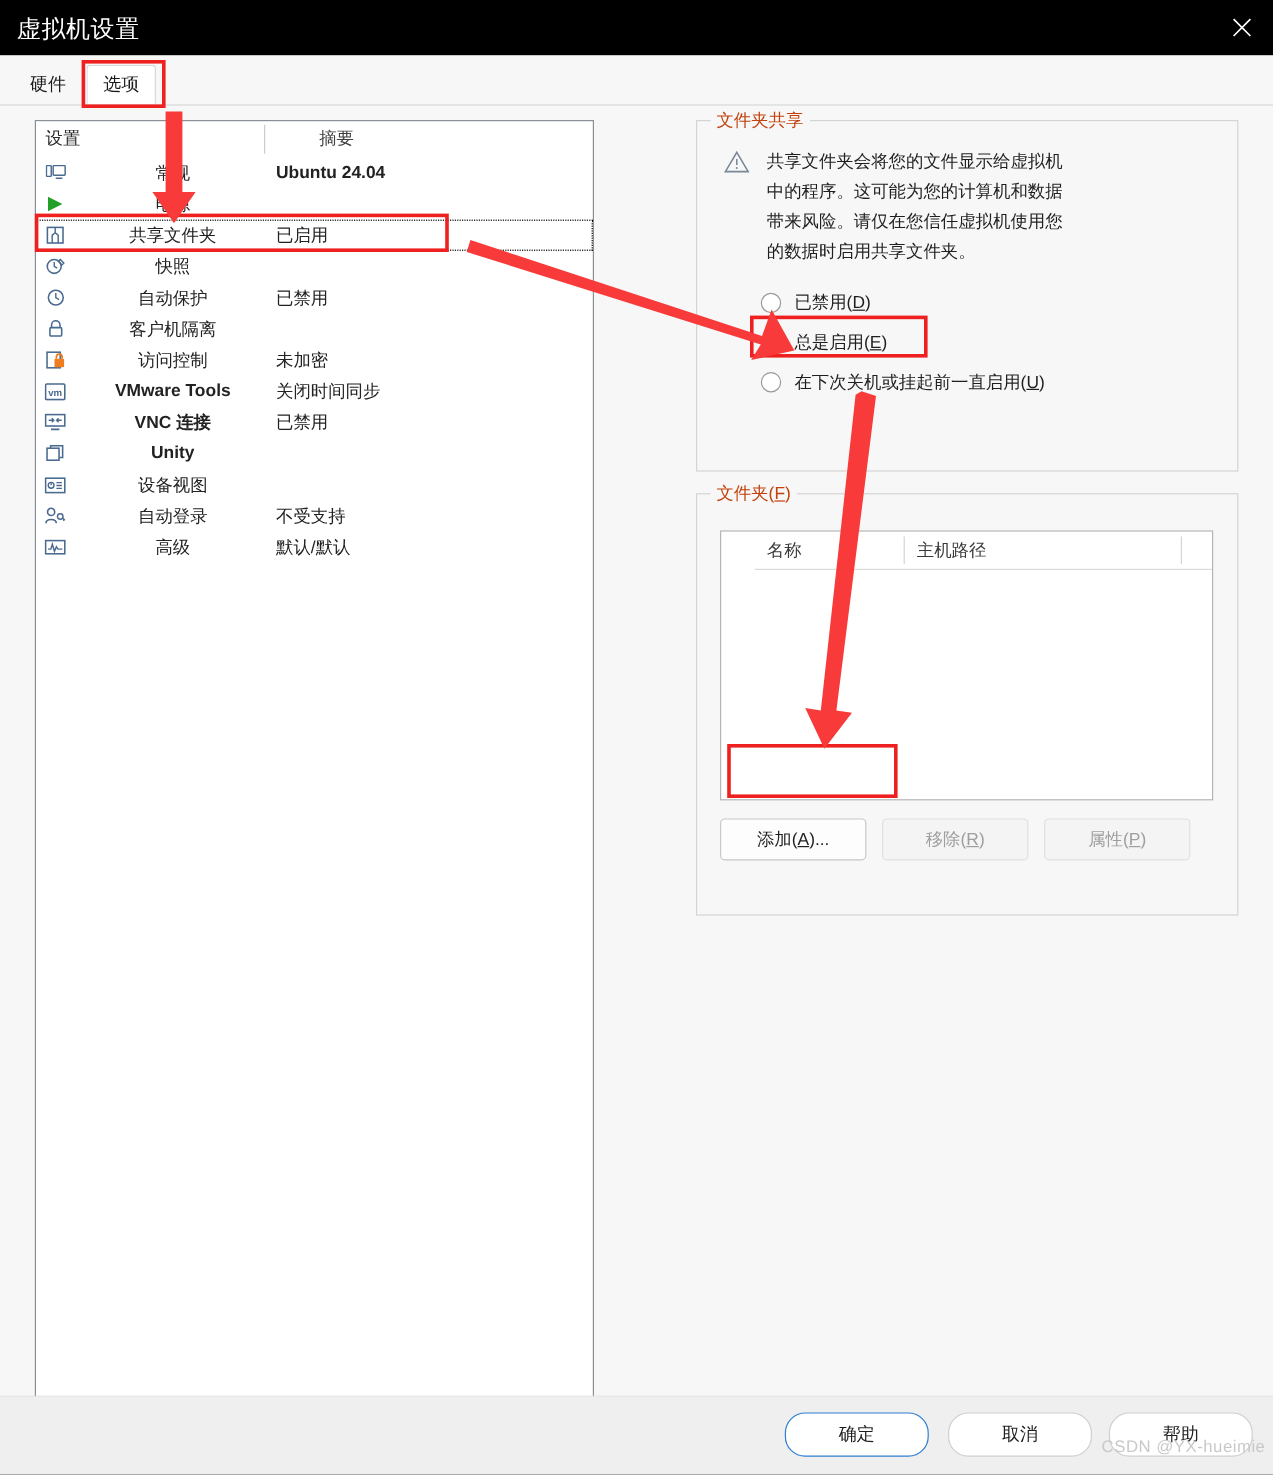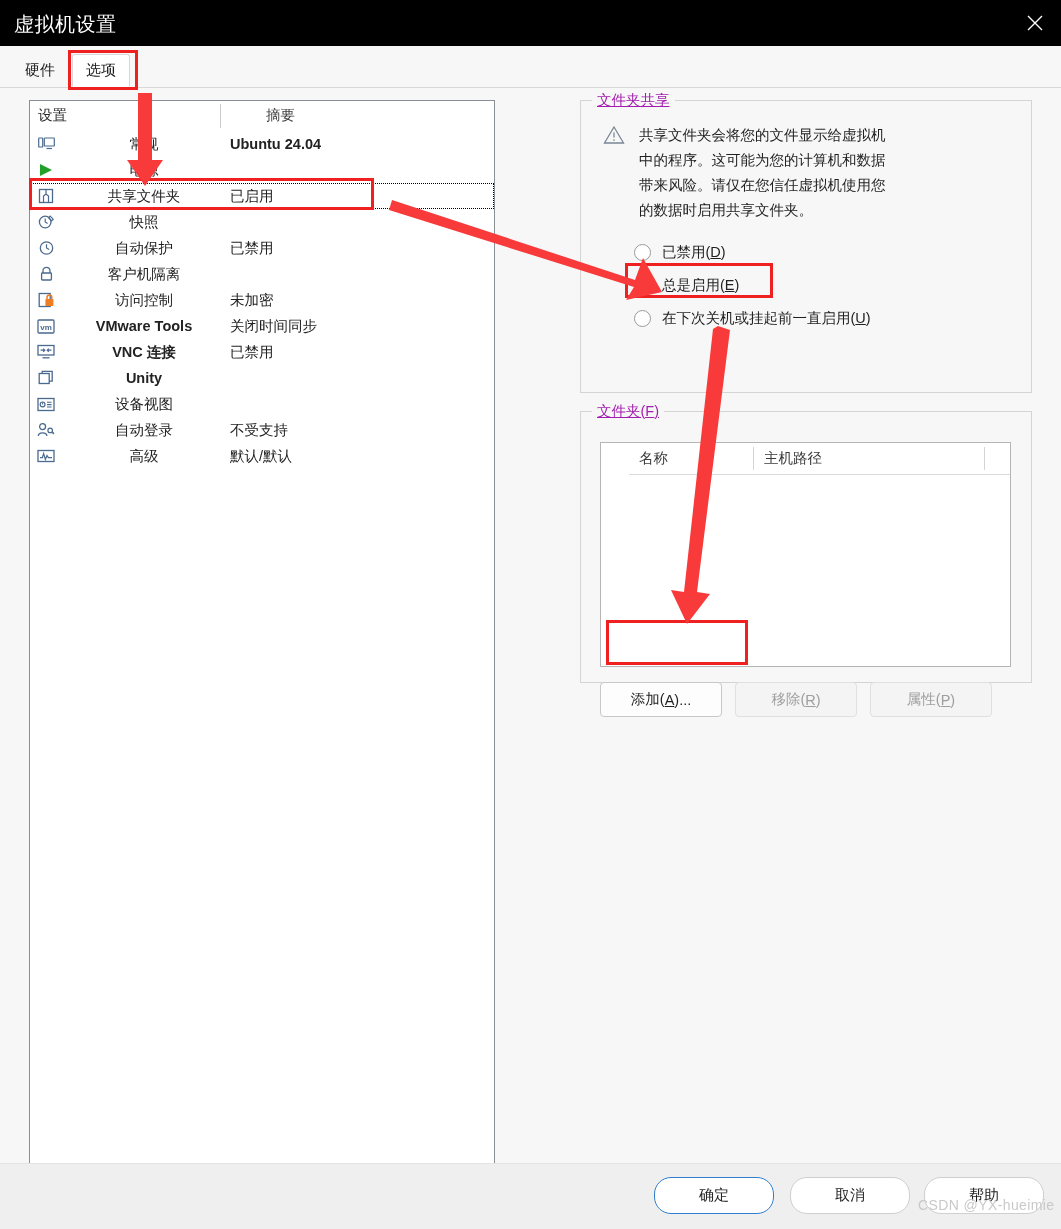--- a/index.html
+++ b/index.html
@@ -193,23 +193,22 @@
     background: transparent;
     box-sizing: border-box;
   }
   .group-title {
     position: absolute;
     top: -10px;
     left: 11px;
     background: #f7f7f7;
     padding: 0 5px;
     font-size: 14.5px;
-    color: #a21caf;
+    color: #c2410c;
     white-space: nowrap;
-    text-decoration: underline;
   }
 
   #grp-sharing {
     position: absolute;
     left: 0;
     top: 0;
     width: 452px;
     height: 293px;
   }
   .warn-wrap {
@@ -267,21 +266,21 @@
     color: #1f1f1f;
     white-space: nowrap;
   }
   .mn { text-decoration: underline; }
 
   #grp-folders {
     position: absolute;
     left: 0;
     top: 311px;
     width: 452px;
-    height: 272px;
+    height: 352px;
     text-align: center;
   }
   .folder-table {
     position: absolute;
     left: 19px;
     top: 30px;
     width: 411px;
     height: 225px;
     background: #ffffff;
     border: 1px solid #b5b5b5;

